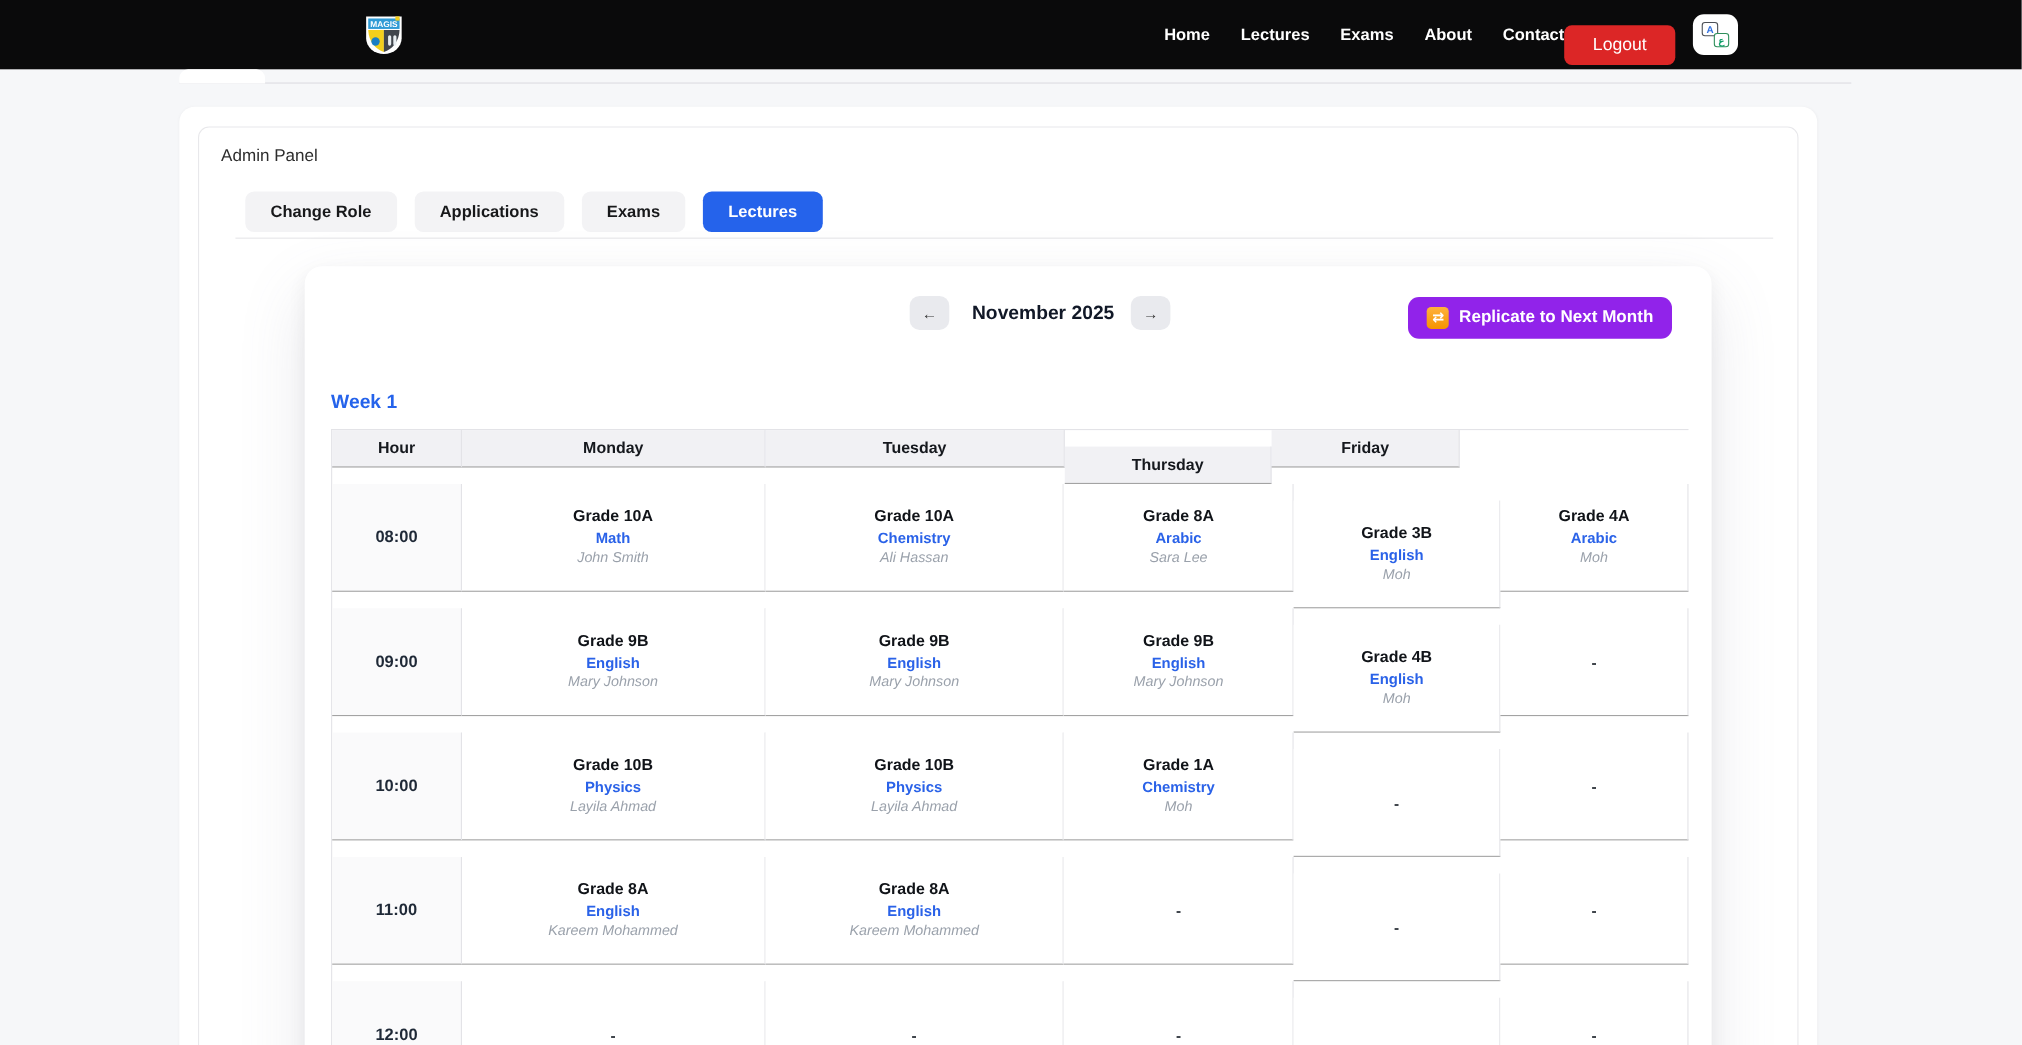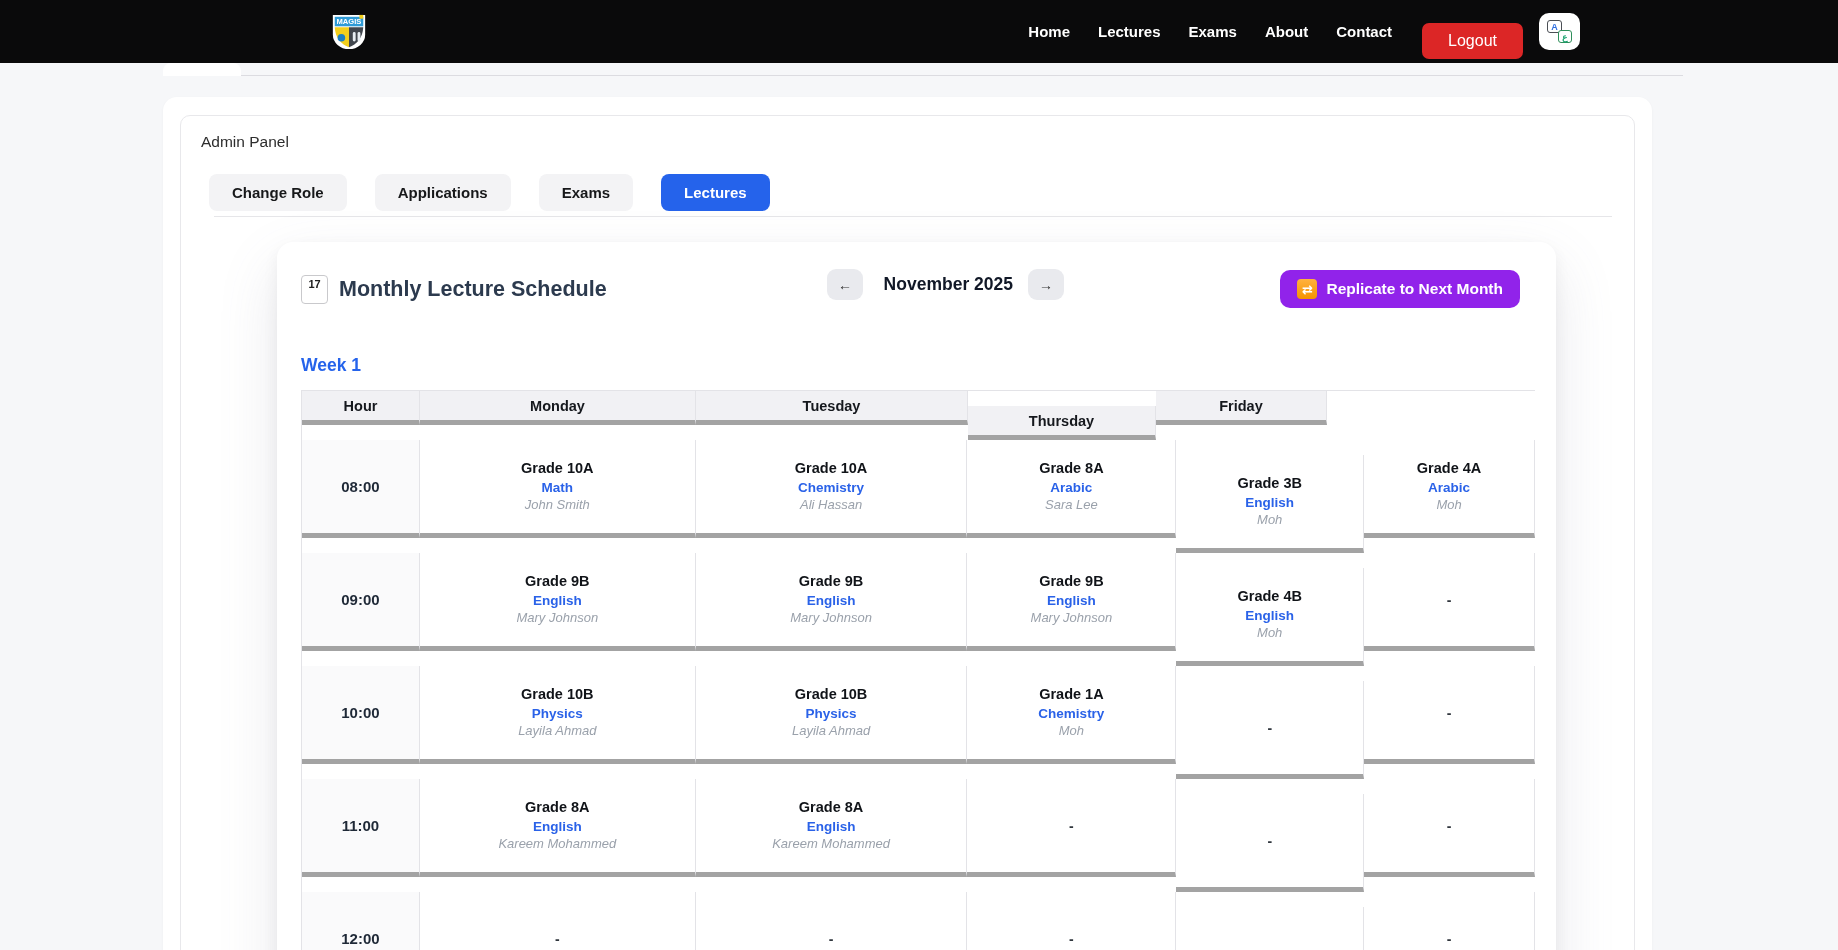--- a/index.html
+++ b/index.html
@@ -8,36 +8,36 @@
 
   
   .navbar { position:absolute; top:0; left:0; width:1838px; height:63px; background:#0a0a0b; display:flex; align-items:center; }
   .nav-inner { margin-left:330px; margin-right:258px; flex:1; display:flex; align-items:center; }
   .brand { display:flex; align-items:flex-start; gap:9px; }
   .brand-logo { width:38px; height:38px; display:block; }
   .brand-text { font-size:24px; font-weight:700; color:#fff; letter-spacing:.2px; }
   .brand-green { color:#22c55e; }
   .nav-links { margin-left:auto; display:flex; align-items:center; gap:28px; }
   .nav-link { color:#fff; font-size:15px; font-weight:700; text-decoration:none; cursor:pointer; }
-  .logout-btn { margin-left:30px; transform:translateY(9px); background:#dc2626; color:#fff; border:none; border-radius:7px; font-size:16px; font-family:inherit; padding:9px 26px; cursor:pointer; }
+  .logout-btn { transform:translateY(9px); background:#dc2626; color:#fff; border:none; border-radius:7px; font-size:16px; font-family:inherit; padding:9px 26px; cursor:pointer; }
   .translate-btn { margin-left:16px; width:41px; height:37px; background:#fff; border:none; border-radius:10px; cursor:pointer; position:relative; }
   .tr-icon { position:absolute; left:8px; top:7px; width:25px; height:23px; }
   .tr-bubble { position:absolute; background:#fff; border-radius:3px; display:flex; align-items:center; justify-content:center; font-weight:700; }
   .tr-a  { left:0; top:0; width:15px; height:13px; border:1.5px solid #4b4f55; color:#2f6fe0; font-size:9px; z-index:1; }
   .tr-ar { right:0; bottom:0; width:14px; height:13px; border:1.5px solid #2f8f5b; color:#13a06b; font-size:9px; z-index:2; }
 
   
   .strip-line { position:absolute; top:75px; left:163px; width:1520px; height:1px; background:#dcdce1; }
   .strip-tab  { position:absolute; top:63px; left:163px; width:78px; height:13px; background:#fff; border-radius:8px 8px 0 0; cursor:pointer; }
 
   
   .outer-card { position:absolute; left:163px; top:97px; width:1489px; height:980px; background:#fff; border-radius:14px; box-shadow:0 1px 3px rgba(0,0,0,.04); }
   .inner-card { position:absolute; left:180px; top:115px; width:1455px; height:950px; background:#fff; border:1px solid #e8e8eb; border-radius:10px; }
   .admin-title { position:absolute; left:20px; top:17px; font-size:15.5px; color:#2d2d2d; }
-  .tabs { position:absolute; left:28px; top:58px; display:flex; gap:28px;align-items:flex-end; }
+  .tabs { position:absolute; left:42px; top:58px; display:flex; gap:16px;align-items:flex-end; }
   .tab { border:none; border-radius:8px; background:#f3f3f5; color:#17181a; font-size:15px; font-weight:600; font-family:inherit; padding:10px 23px; cursor:pointer; }
   .tab.active { background:#2563eb; color:#fff; }
   .tabs-underline { position:absolute; left:33px; top:100px; width:1398px; height:1px; background:#e6e6e9; }
 
   
   .sched-card { position:absolute; left:277px; top:242px; width:1279px; height:800px; background:#fff; border-radius:16px;
                 box-shadow:0 25px 60px rgba(120,120,140,.16), 0 6px 16px rgba(0,0,0,.06); }
   .sched-header { position:absolute; left:24px; right:24px; top:24px; height:46px; display:flex; align-items:center; }
   .sched-title-wrap { display:flex; align-items:center; gap:11px; }
   .cal-icon { width:27px; height:29px; border:1px solid #c9c9cc; border-radius:4px; background:#fff; overflow:hidden; }
@@ -47,21 +47,21 @@
   .month-nav { position:absolute; left:526px; top:3px; display:flex; align-items:center; gap:15px; }
   .month-arrow { width:36px; height:31px; background:#e9eaee; border:none; border-radius:9px; font-size:14px; color:#333; cursor:pointer; font-family:inherit; }
   .month-label { font-size:17.5px; font-weight:700; color:#111827; min-width:135px; text-align:right; }
   .replicate-btn { margin-left:auto; margin-right:12px; display:flex; align-items:center; gap:9px; background:#9123ea; color:#fff; border:none; border-radius:10px; font-size:15.5px; font-weight:700; font-family:inherit; padding:9px 17px; cursor:pointer; }
   .rep-icon { width:20px; height:20px; border-radius:4px; background:linear-gradient(180deg,#ffb23e,#f59300); color:#fff; font-size:13px; font-weight:700; display:flex; align-items:center; justify-content:center; }
   .week-label { position:absolute; left:24px; top:113px; font-size:17.5px; font-weight:700; color:#2563eb; }
 
   
   .grid { position:absolute; left:24px; top:148px; width:1234px; border-top:1px solid #e3e3e7; border-left:1px solid #e3e3e7; }
   .t-row { display:flex; }
-  .t-cell { border-right:1px solid #e3e3e7; border-bottom:5px solid #a3a3a3; display:flex; flex-direction:column; align-items:center; justify-content:center; }
+  .t-cell { border-right:1px solid #e3e3e7; border-bottom:1px solid #a3a3a3; display:flex; flex-direction:column; align-items:center; justify-content:center; }
   .t-head .t-cell { height:34px; background:#f1f1f4; font-size:14.5px; font-weight:700; color:#15181d; }
   .t-body .t-cell { height:98px; background:#fff; }
   .t-body .t-cell.hour { background:#fafafb; font-size:15px; font-weight:600; color:#1f2937; }
   .w0{width:118px;} .w1{width:276px;} .w2{width:272px;} .w3{width:209px;} .w4{width:188px;margin-top:15px;} .w5{width:171px;}
   .cell-grade { font-size:14.5px; font-weight:700; color:#101318; line-height:1.15; }
   .cell-subject { font-size:13.5px; font-weight:600; color:#2a62e8; margin-top:3px; line-height:1.15; }
   .cell-teacher { font-size:13px; font-style:italic; color:#9aa1ab; margin-top:3px; line-height:1.15; }
   .cell-dash { font-size:14px; font-weight:700; color:#30363d; }
   .t-row.partial .t-cell { justify-content:flex-start; padding-top:23px; }
 </style>
@@ -110,27 +110,20 @@
       <button class="tab">Change Role</button>
       <button class="tab">Applications</button>
       <button class="tab">Exams</button>
       <button class="tab active">Lectures</button>
     </div>
   <div class="tabs-underline"></div>
 </div>
 
 <div class="sched-card">
   <div class="sched-header">
-    <div class="sched-title-wrap">
-      <span class="cal-icon">
-        <span class="cal-top"></span>
-        <span class="cal-day">17</span>
-      </span>
-      <span class="sched-title">Monthly Lecture Schedule</span>
-    </div>
     <div class="month-nav">
       <button class="month-arrow">←</button>
       <span class="month-label">November 2025</span>
       <button class="month-arrow">→</button>
     </div>
     <button class="replicate-btn">
       <span class="rep-icon">⇄</span>
       <span>Replicate to Next Month</span>
     </button>
   </div>

